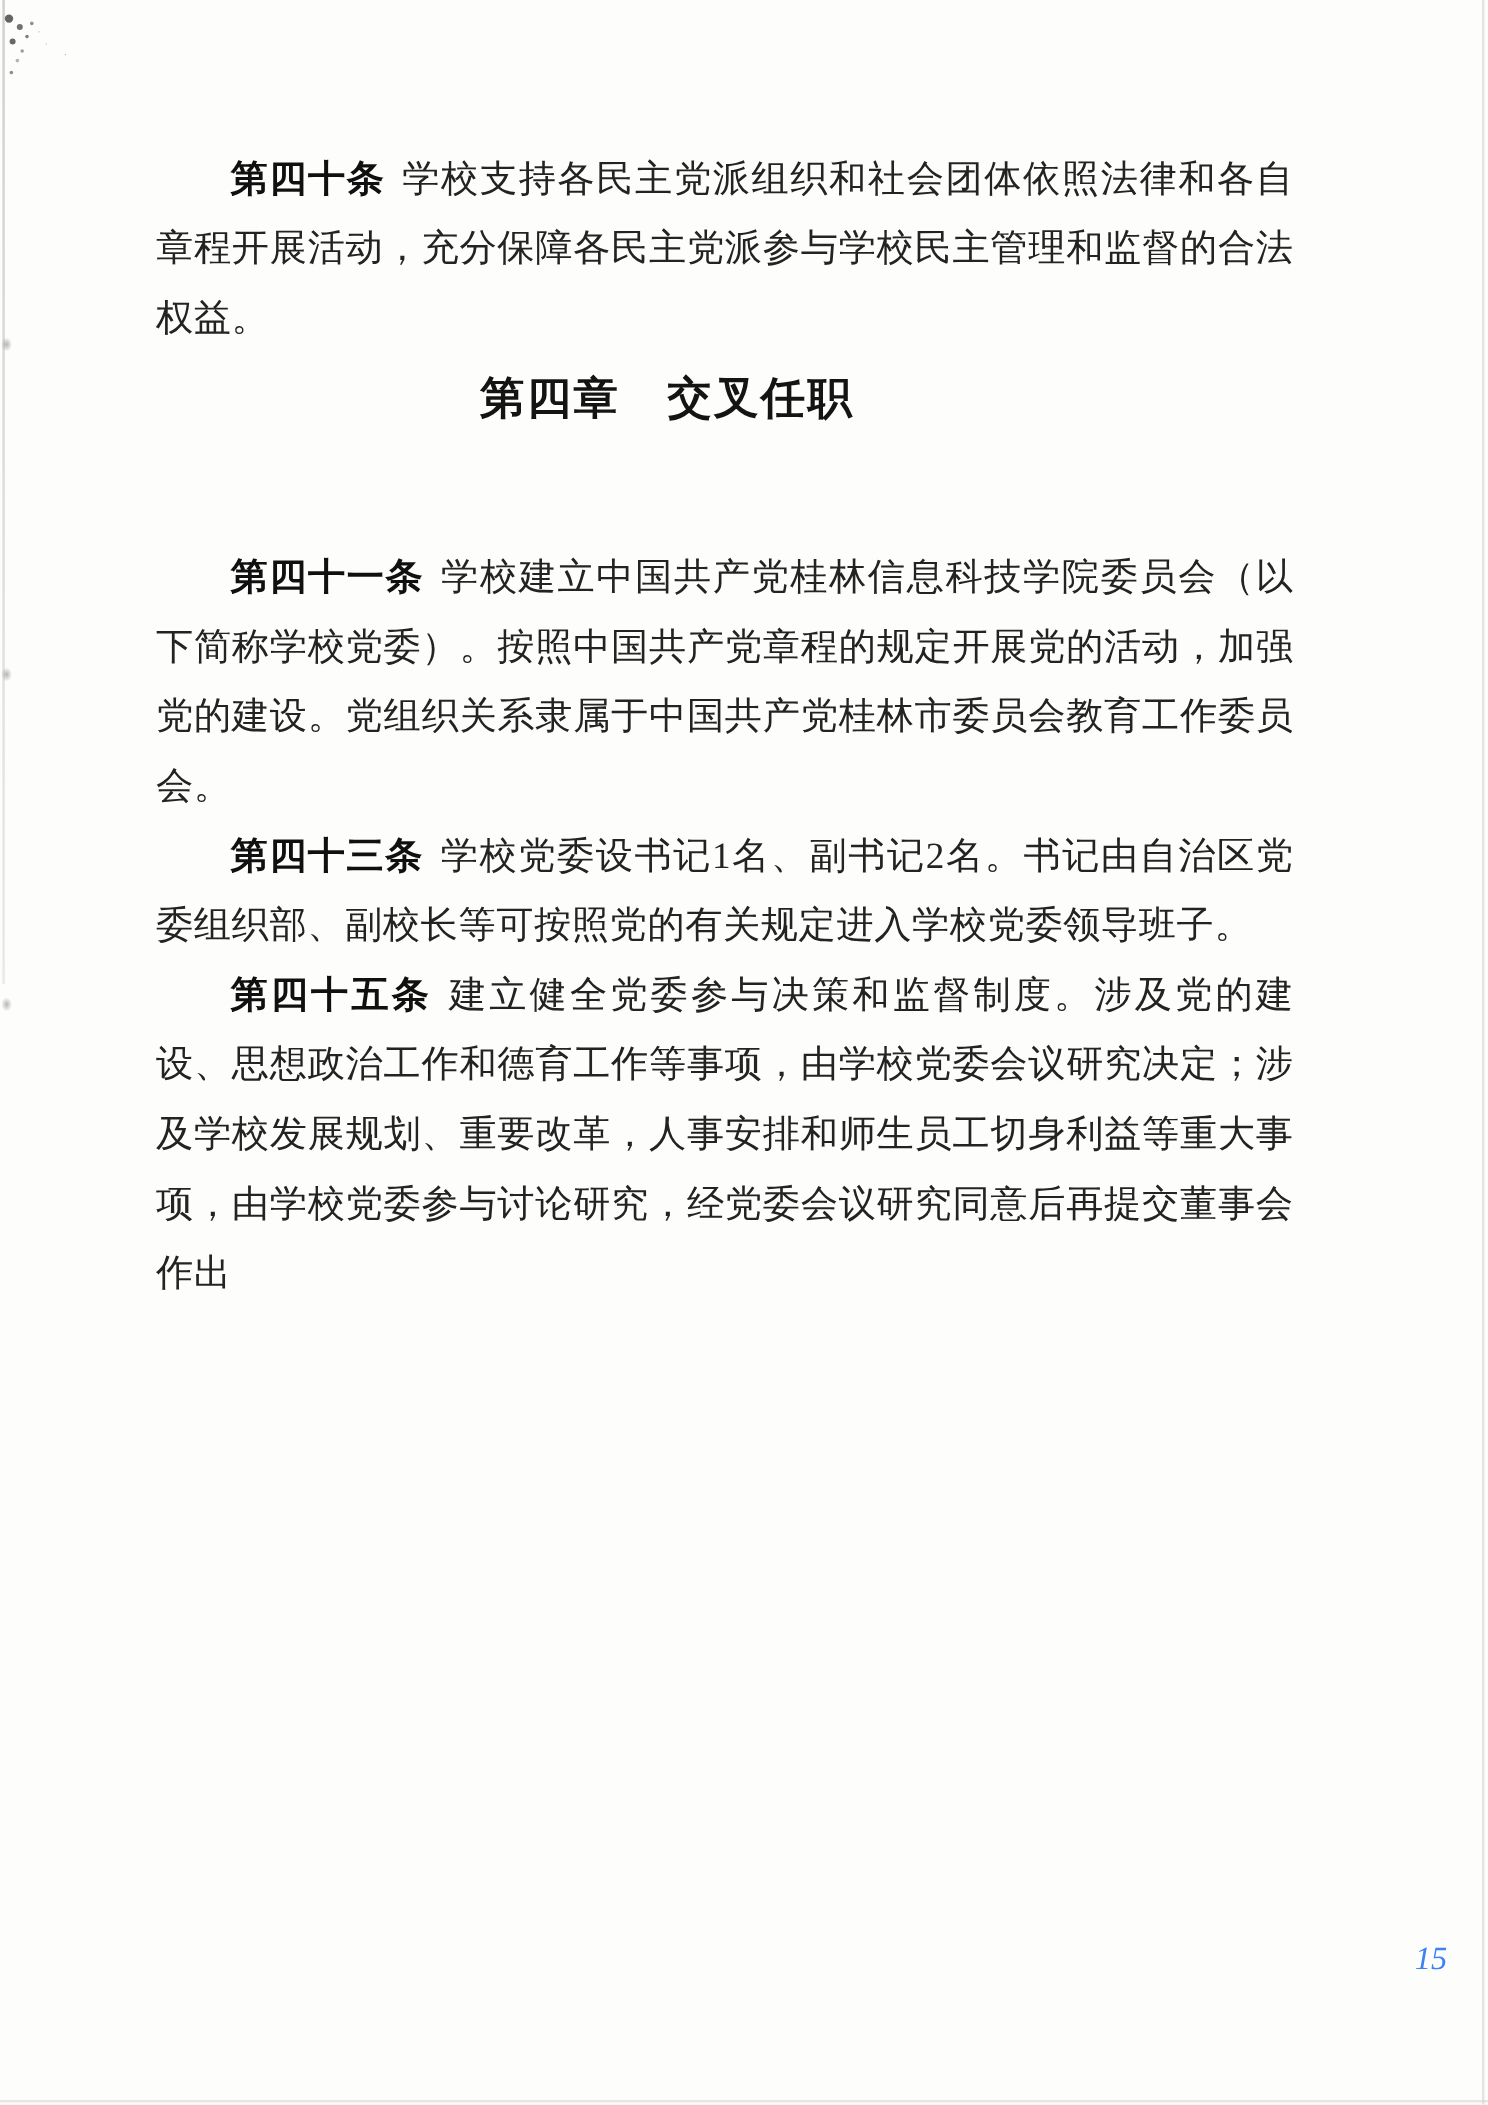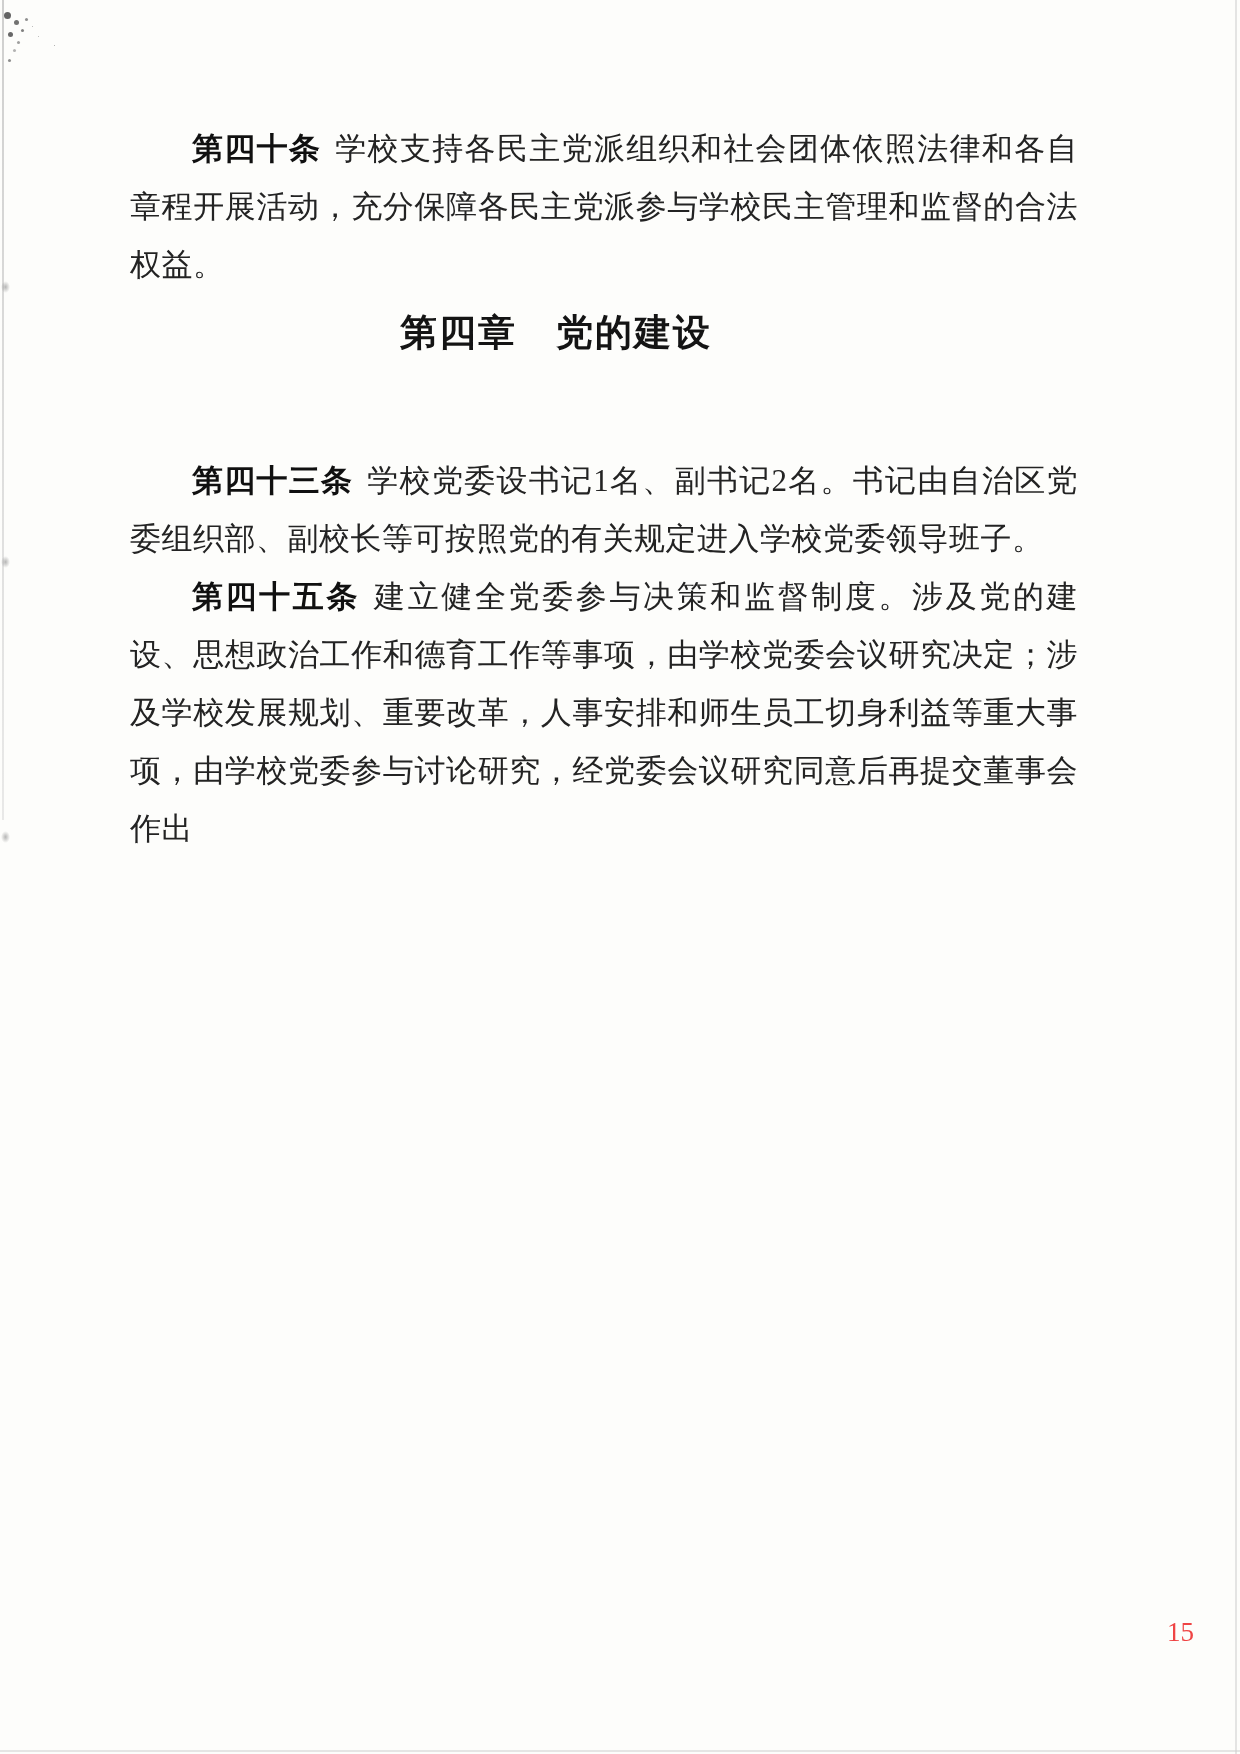--- a/index.html
+++ b/index.html
@@ -39,25 +39,26 @@
     font-size: 37px;
     line-height: 50px;
     font-weight: bold;
     text-align: center;
     letter-spacing: 2px;
     color: #141414;
     margin: 14px 0 94px 0;
   }
   .pageno {
     position: absolute;
-    right: 46px;
+    right: 34px;
     top: 1616px;
     font-size: 27px;
     line-height: 32px;
-    color: #ef4444;
+    color: #3b82f6;
+    font-style: italic;
   }
   
   .smudge {
     position: absolute;
     left: 4px;
     top: 12px;
     width: 7px;
     height: 7px;
     border-radius: 50%;
     background: #4a4a4a;
@@ -123,22 +124,23 @@
   <div class="edge-right"></div>
   <div class="edge-bottom"></div>
   <div class="speck speck-1"></div>
   <div class="speck speck-2"></div>
   <div class="speck speck-3"></div>
 
   <div class="content">
 
     <p class="para"><b class="term">第四十条</b><span>学校支持各民主党派组织和社会团体依照法律和各自章程开展活动，充分保障各民主党派参与学校民主管理和监督的合法权益。</span></p>
 
-    <h2 class="chapter">第四章　党的建设</h2>
+    <h2 class="chapter">第四章　交叉任职</h2>
 
+    <p class="para"><b class="term">第四十一条</b><span>学校建立中国共产党桂林信息科技学院委员会（以下简称学校党委）。按照中国共产党章程的规定开展党的活动，加强党的建设。党组织关系隶属于中国共产党桂林市委员会教育工作委员会。</span></p>
 
 
     <p class="para"><b class="term">第四十三条</b><span>学校党委设书记1名、副书记2名。书记由自治区党委组织部、副校长等可按照党的有关规定进入学校党委领导班子。</span></p>
 
 
     <p class="para"><b class="term">第四十五条</b><span>建立健全党委参与决策和监督制度。涉及党的建设、思想政治工作和德育工作等事项，由学校党委会议研究决定；涉及学校发展规划、重要改革，人事安排和师生员工切身利益等重大事项，由学校党委参与讨论研究，经党委会议研究同意后再提交董事会作出</span></p>
 
   </div>
 
   <div class="pageno">15</div>

